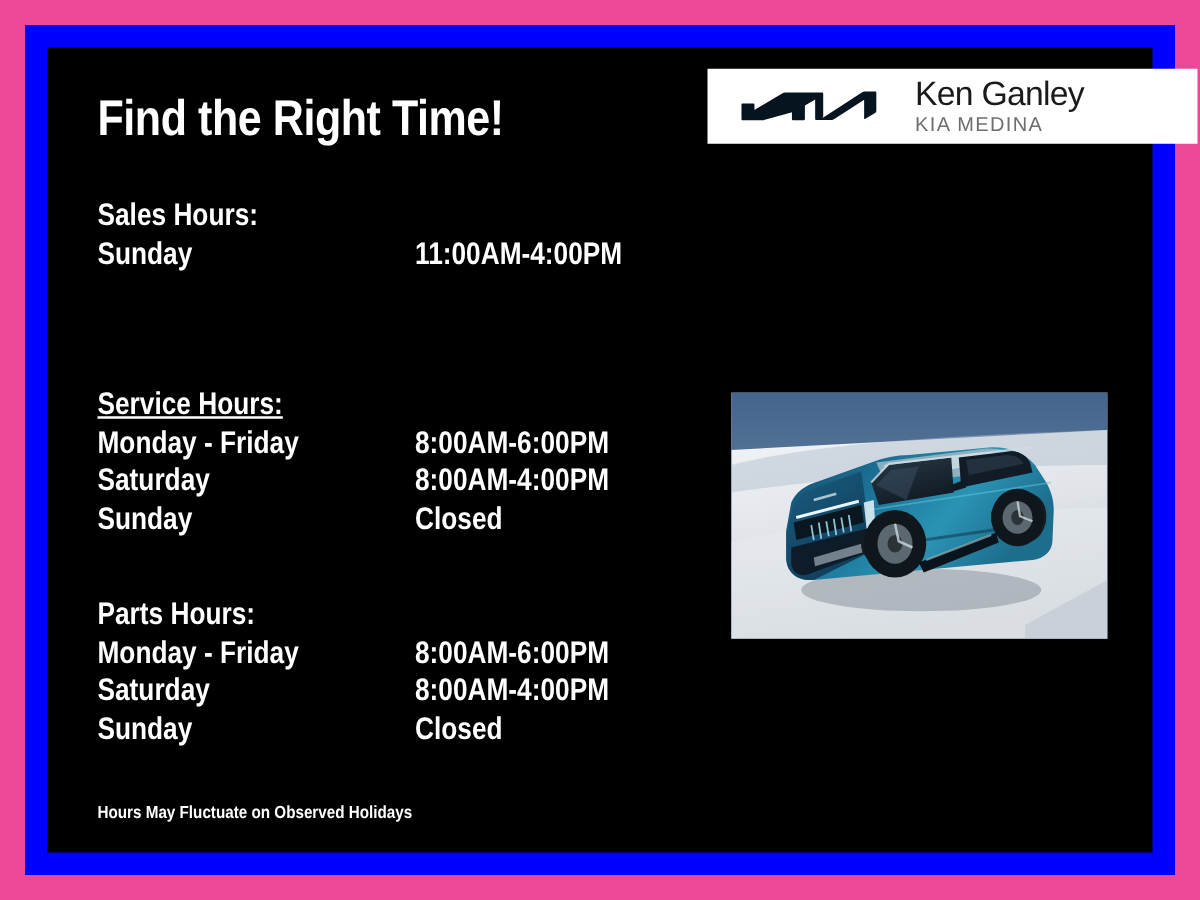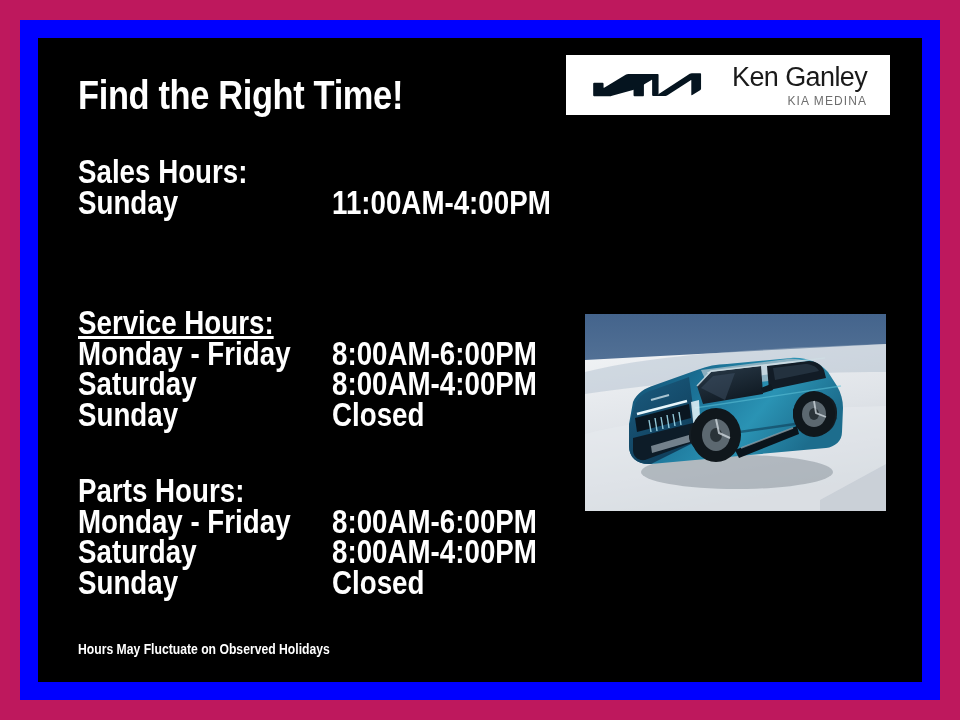--- a/index.html
+++ b/index.html
@@ -11,22 +11,21 @@
     width: 960px;
     height: 720px;
     overflow: hidden;
     font-family: "Liberation Sans", sans-serif;
   }
 
   #slide {
     position: relative;
     width: 960px;
     height: 720px;
-    background: #be185d;
-    text-align: right;
+    background: #ec4899;
   }
 
   
   #frame-border {
     position: absolute;
     left: 20px;
     top: 20px;
     width: 920px;
     height: 680px;
     border: 18px solid #0000ff;
@@ -48,21 +47,21 @@
     white-space: nowrap;
     line-height: 1.05;
   }
 
   
   .hours-block {
     position: absolute;
     left: 78px;
     color: #ffffff;
     font-weight: bold;
-    font-size: 33px;
+    font-size: 25px;
     line-height: 30.5px;
     white-space: nowrap;
   }
   .hours-block .section-heading {
     transform: scaleX(0.84);
     transform-origin: left center;
     display: block;
   }
   .hours-row {
     position: relative;
@@ -100,21 +99,21 @@
     transform: scaleX(0.87);
     transform-origin: left center;
     white-space: nowrap;
   }
 
   
   #logo-lockup {
     position: absolute;
     left: 566px;
     top: 55px;
-    width: 324px;
+    width: 392px;
     height: 60px;
     background: #ffffff;
     display: flex;
     align-items: center;
   }
   #kia-logo-icon {
     margin-left: 18px;
     width: 122px;
     height: 34px;
     flex: 0 0 auto;
@@ -128,21 +127,21 @@
   }
   #dealer-name {
     font-size: 27px;
     color: #1a1a1a;
     letter-spacing: -0.6px;
     font-weight: 400;
     white-space: nowrap;
   }
   #dealer-subtitle {
     margin-top: 4px;
-    font-size: 12px;
+    font-size: 16px;
     color: #6e6e6e;
     letter-spacing: 1.1px;
     font-weight: 400;
     white-space: nowrap;
   }
 
   
   #vehicle-photo {
     position: absolute;
     left: 585px;

